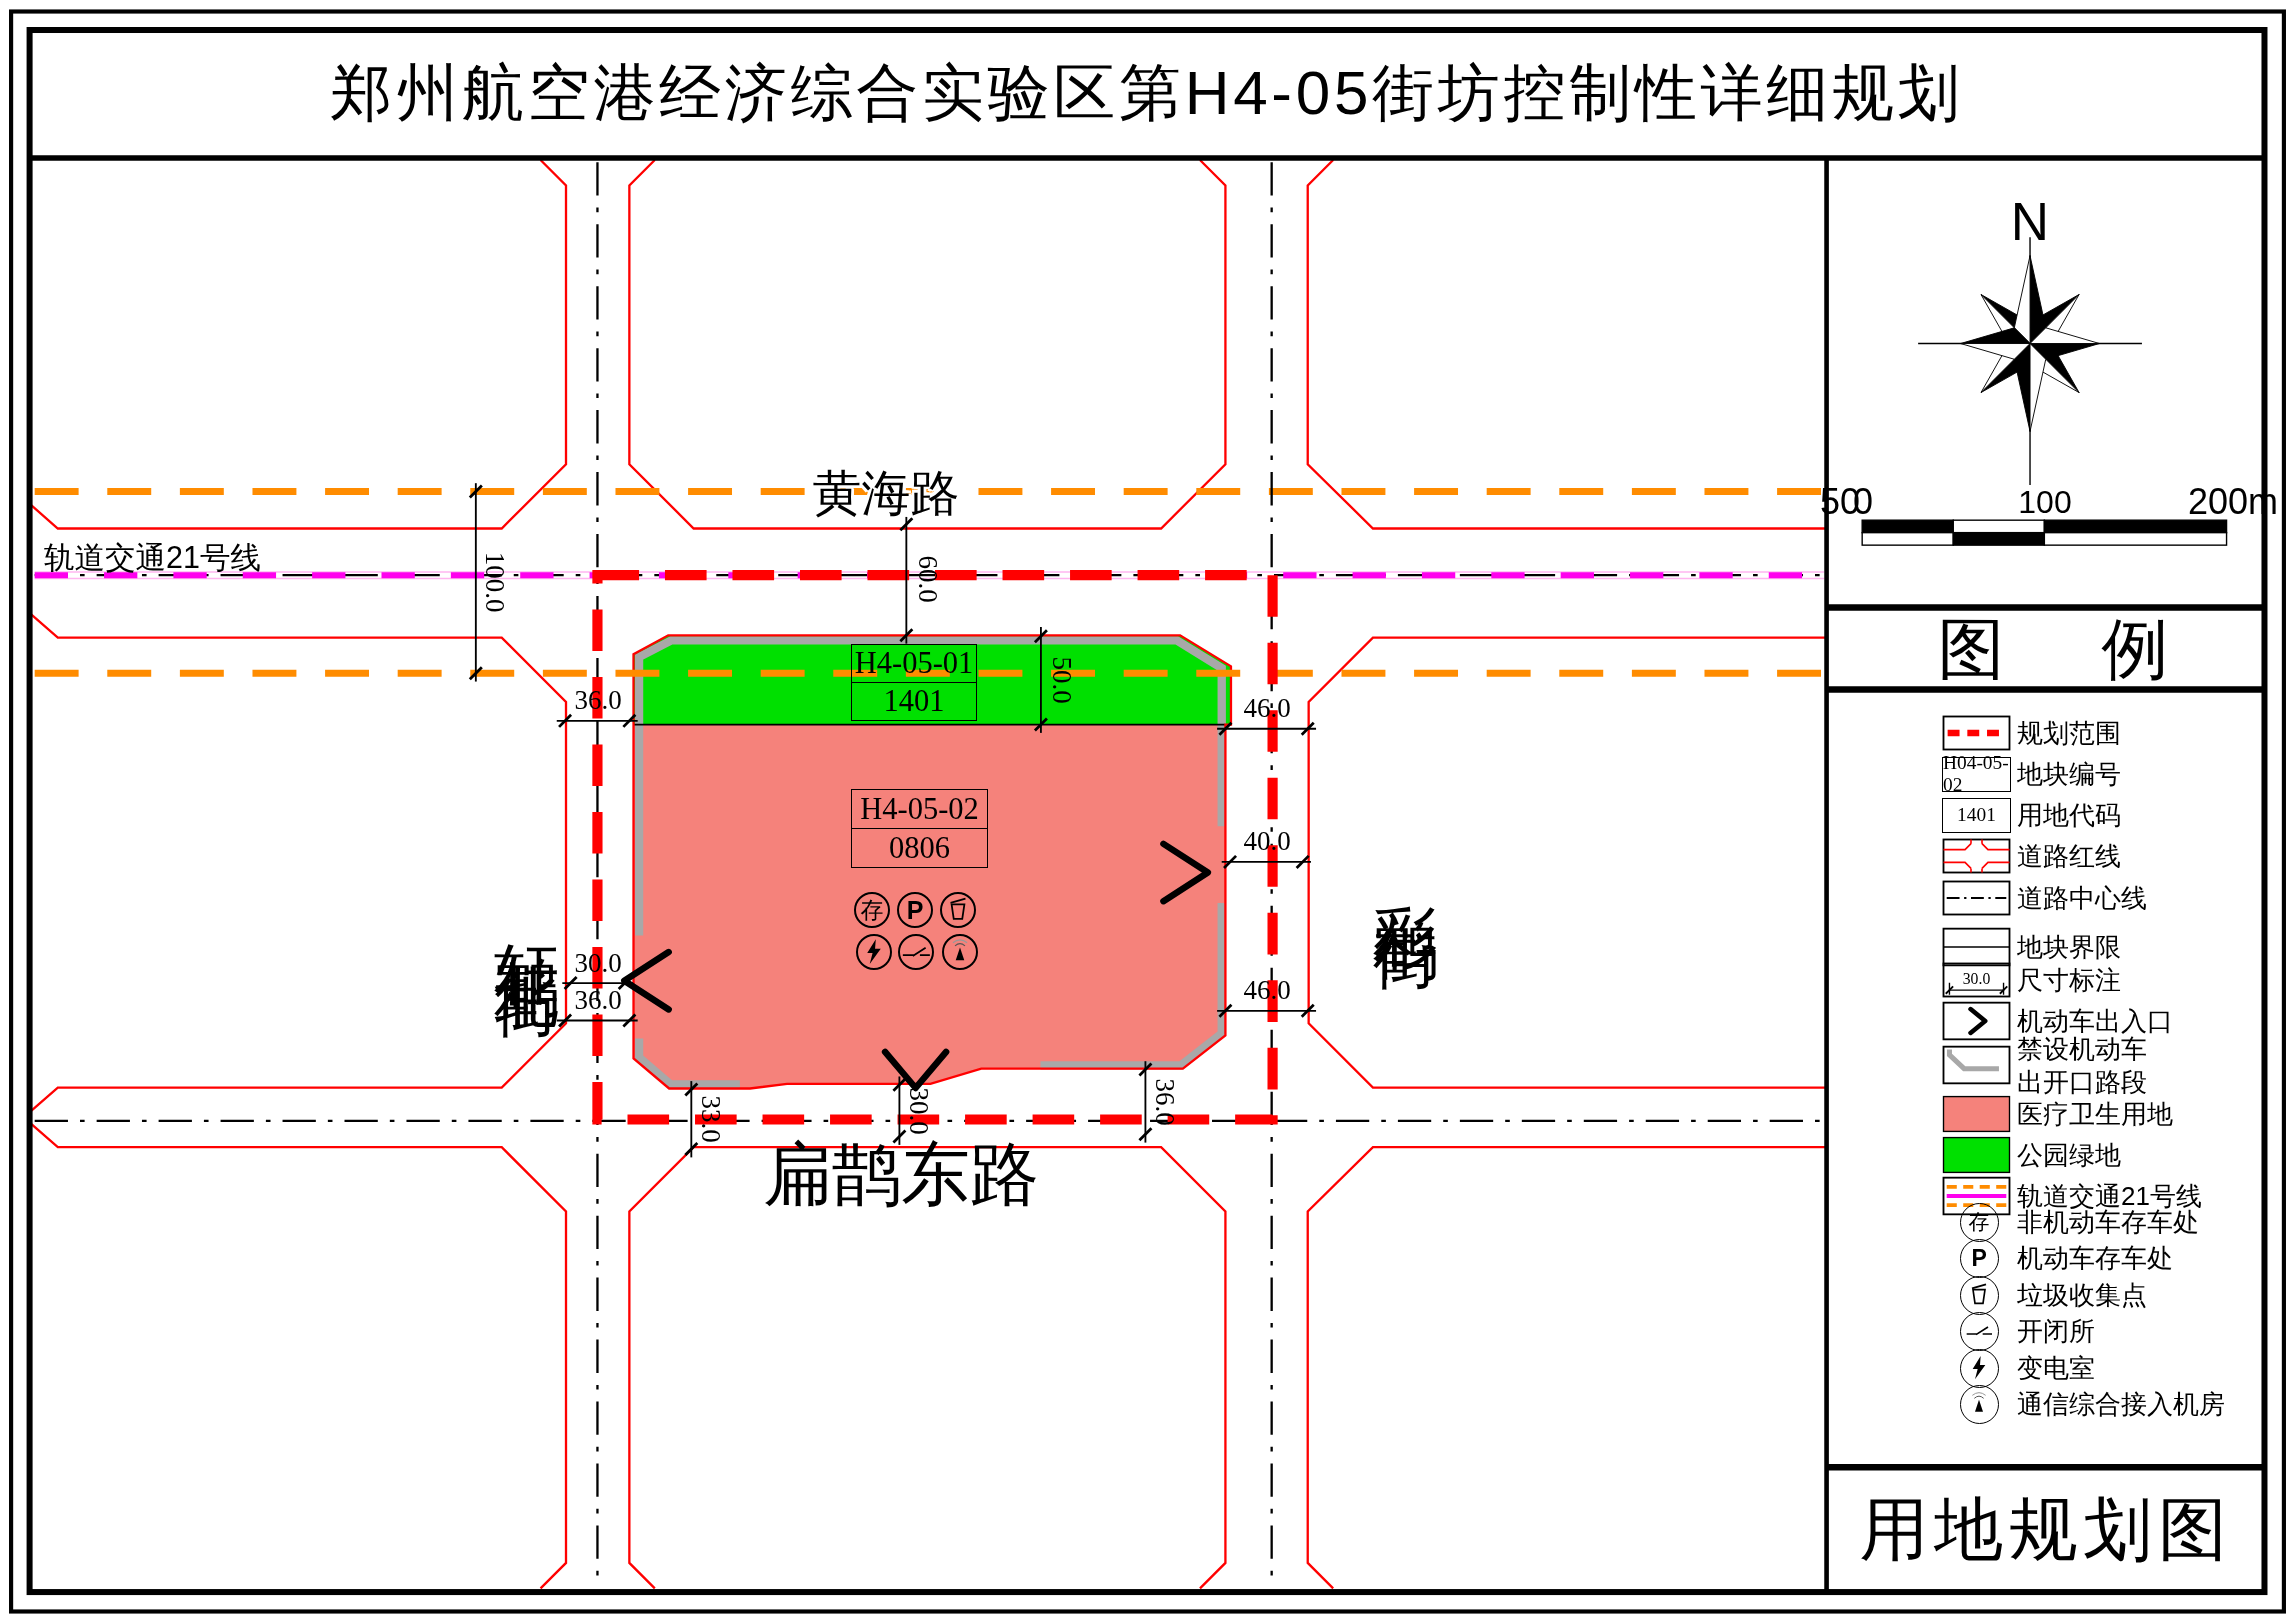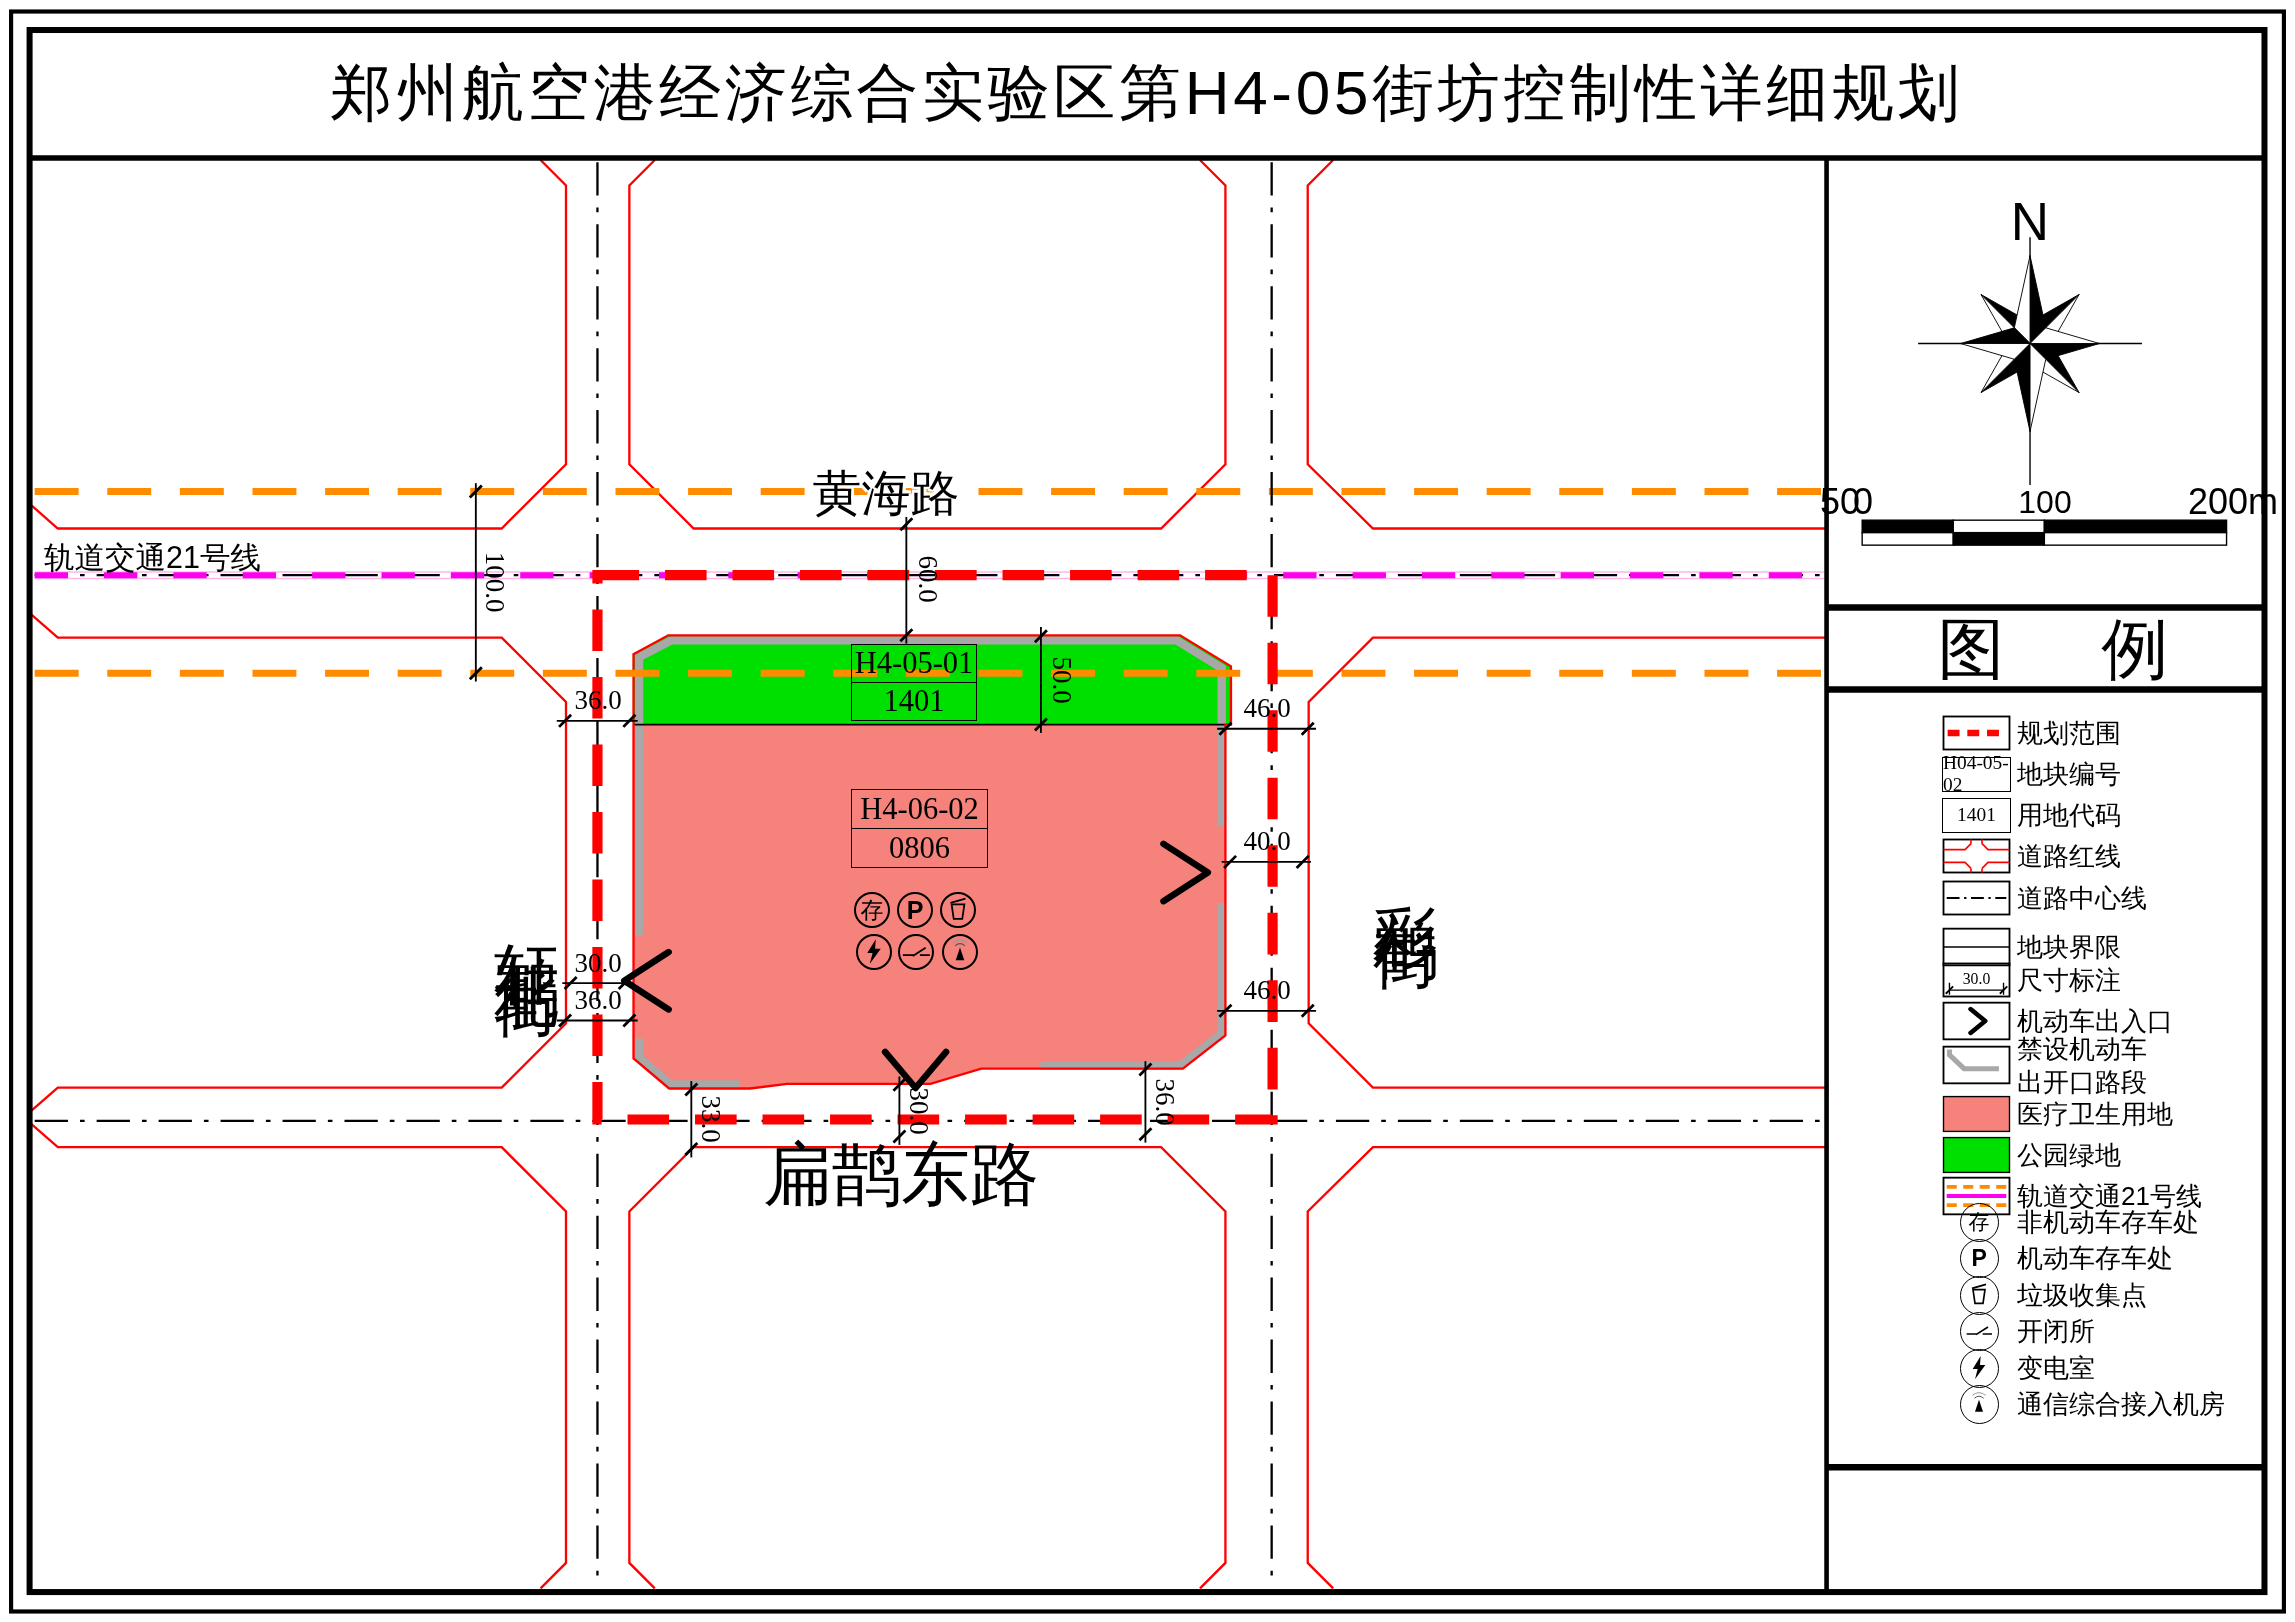--- a/index.html
+++ b/index.html
@@ -206,21 +206,21 @@
   <div class="t b" style="left:901px;top:1174px;font-size:69px">扁鹊东路</div>
   <div class="t b vert" style="left:527px;top:913px;font-size:65px">轩鹤北街</div>
   <div class="t b vert" style="left:1406px;top:870px;font-size:65px">彩鹤街</div>
   <div class="lt b" style="left:44px;top:557px;font-size:30.5px">轨道交通21号线</div>
 
   <div class="codebox" style="left:851px;top:644px;width:126px;height:77px">
     <div class="cell">H4-05-01</div>
     <div class="cell">1401</div>
   </div>
   <div class="codebox" style="left:851px;top:789px;width:137px;height:79px;background:transparent">
-    <div class="cell">H4-06-02</div>
+    <div class="cell">H4-05-02</div>
     <div class="cell">0806</div>
   </div>
 
   <div class="mcircle" style="left:872px;top:910px">
     <span>存</span>
     </div>
   <div class="mcircle" style="left:915px;top:910px">
     <span class="p">P</span>
     </div>
   <div class="mcircle" style="left:958px;top:910px">
@@ -257,20 +257,21 @@
   <div class="t dim rot" style="left:918px;top:1111px">30.0</div>
   <div class="t dim rot" style="left:1164px;top:1102px">36.0</div>
 
   <div class="t b" style="left:2030px;top:221px;font-size:53px">N</div>
   <div class="t" style="left:1863px;top:502px;font-size:36px">0</div>
   <div class="t" style="left:1840px;top:502px;font-size:36px">50</div>
   <div class="t" style="left:2045px;top:502px;font-size:32px">100</div>
   <div class="t" style="left:2233px;top:502px;font-size:36px">200m</div>
   <div class="t b" style="left:1971px;top:648px;font-size:67px">图</div>
   <div class="t b" style="left:2135px;top:648px;font-size:67px">例</div>
+  <div class="t b" style="left:2046px;top:1529px;font-size:69px;letter-spacing:5.6px">用地规划图</div>
 
   <div class="legend-row" style="top:711px">
     <div class="ic">
       <svg width="69" height="44" viewBox="0 0 150 96">
           <rect x="3" y="12" width="144" height="72" fill="none" stroke="#000" stroke-width="4"></rect>
       <line x1="12" y1="48" x2="138" y2="48" stroke="#FF0000" stroke-width="14" stroke-dasharray="26 17"></line>
         </svg></div>
     <div class="lb">规划范围</div>
   </div>
 

